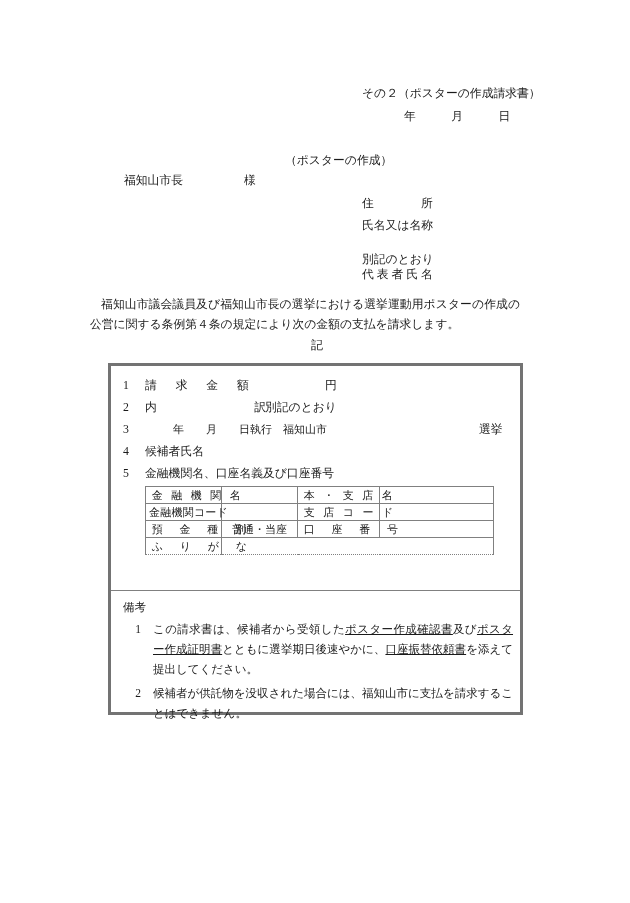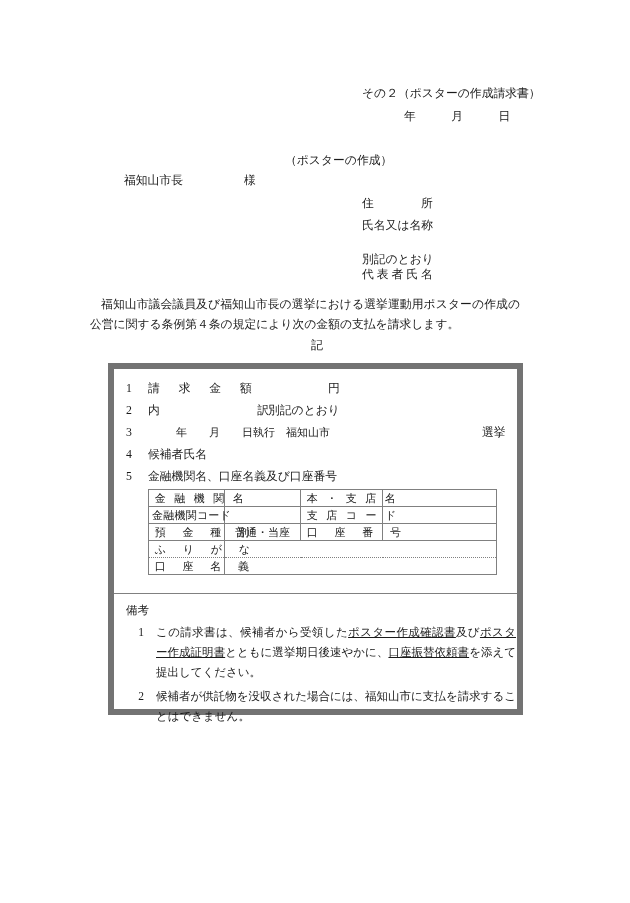--- a/index.html
+++ b/index.html
@@ -52,21 +52,21 @@
     text-align: justify;
   }
   #ki { left: 311px; top: 337px; font-size: 12px; }
 
   
   .outer-box {
     position: absolute;
     left: 108px; top: 363px;
     width: 415px;
     height: 352px;
-    border: 6px solid #737373;
+    border: 3px solid #737373;
     box-sizing: border-box;
     background: #fff;
   }
   .divider {
     position: absolute;
     left: 0; top: 224px;
     width: 100%;
     height: 0;
     border-top: 1px solid #808080;
   }
@@ -216,24 +216,20 @@
       <tr>
         <td class="lbl col-a">預　金　種　別</td>
         <td class="val col-b">普通・当座</td>
         <td class="lbl col-c">口　座　番　号</td>
         <td class="val col-d"></td>
       </tr>
       <tr>
         <td class="lbl col-a dotted-bottom">ふ　り　が　な</td>
         <td class="val dotted-bottom" colspan="3"></td>
       </tr>
-      <tr>
-        <td class="lbl col-a dotted-top">口　座　名　義</td>
-        <td class="val dotted-top" colspan="3"></td>
-      </tr>
     </tbody>
       </table>
 
     <div class="remarks">
       <div class="remarks-title">備考</div>
 
       <div class="remark-row">
         <div class="remark-num">1</div>
         <div class="remark-text" id="remark-text-1"><span>この請求書は、候補者から受領した</span><span class="ul">ポスター作成確認書</span><span>及び</span><span class="ul">ポスター作成証明書</span><span>とともに選挙期日後速やかに、</span><span class="ul">口座振替依頼書</span><span>を添えて提出してください。</span></div>
       </div>

